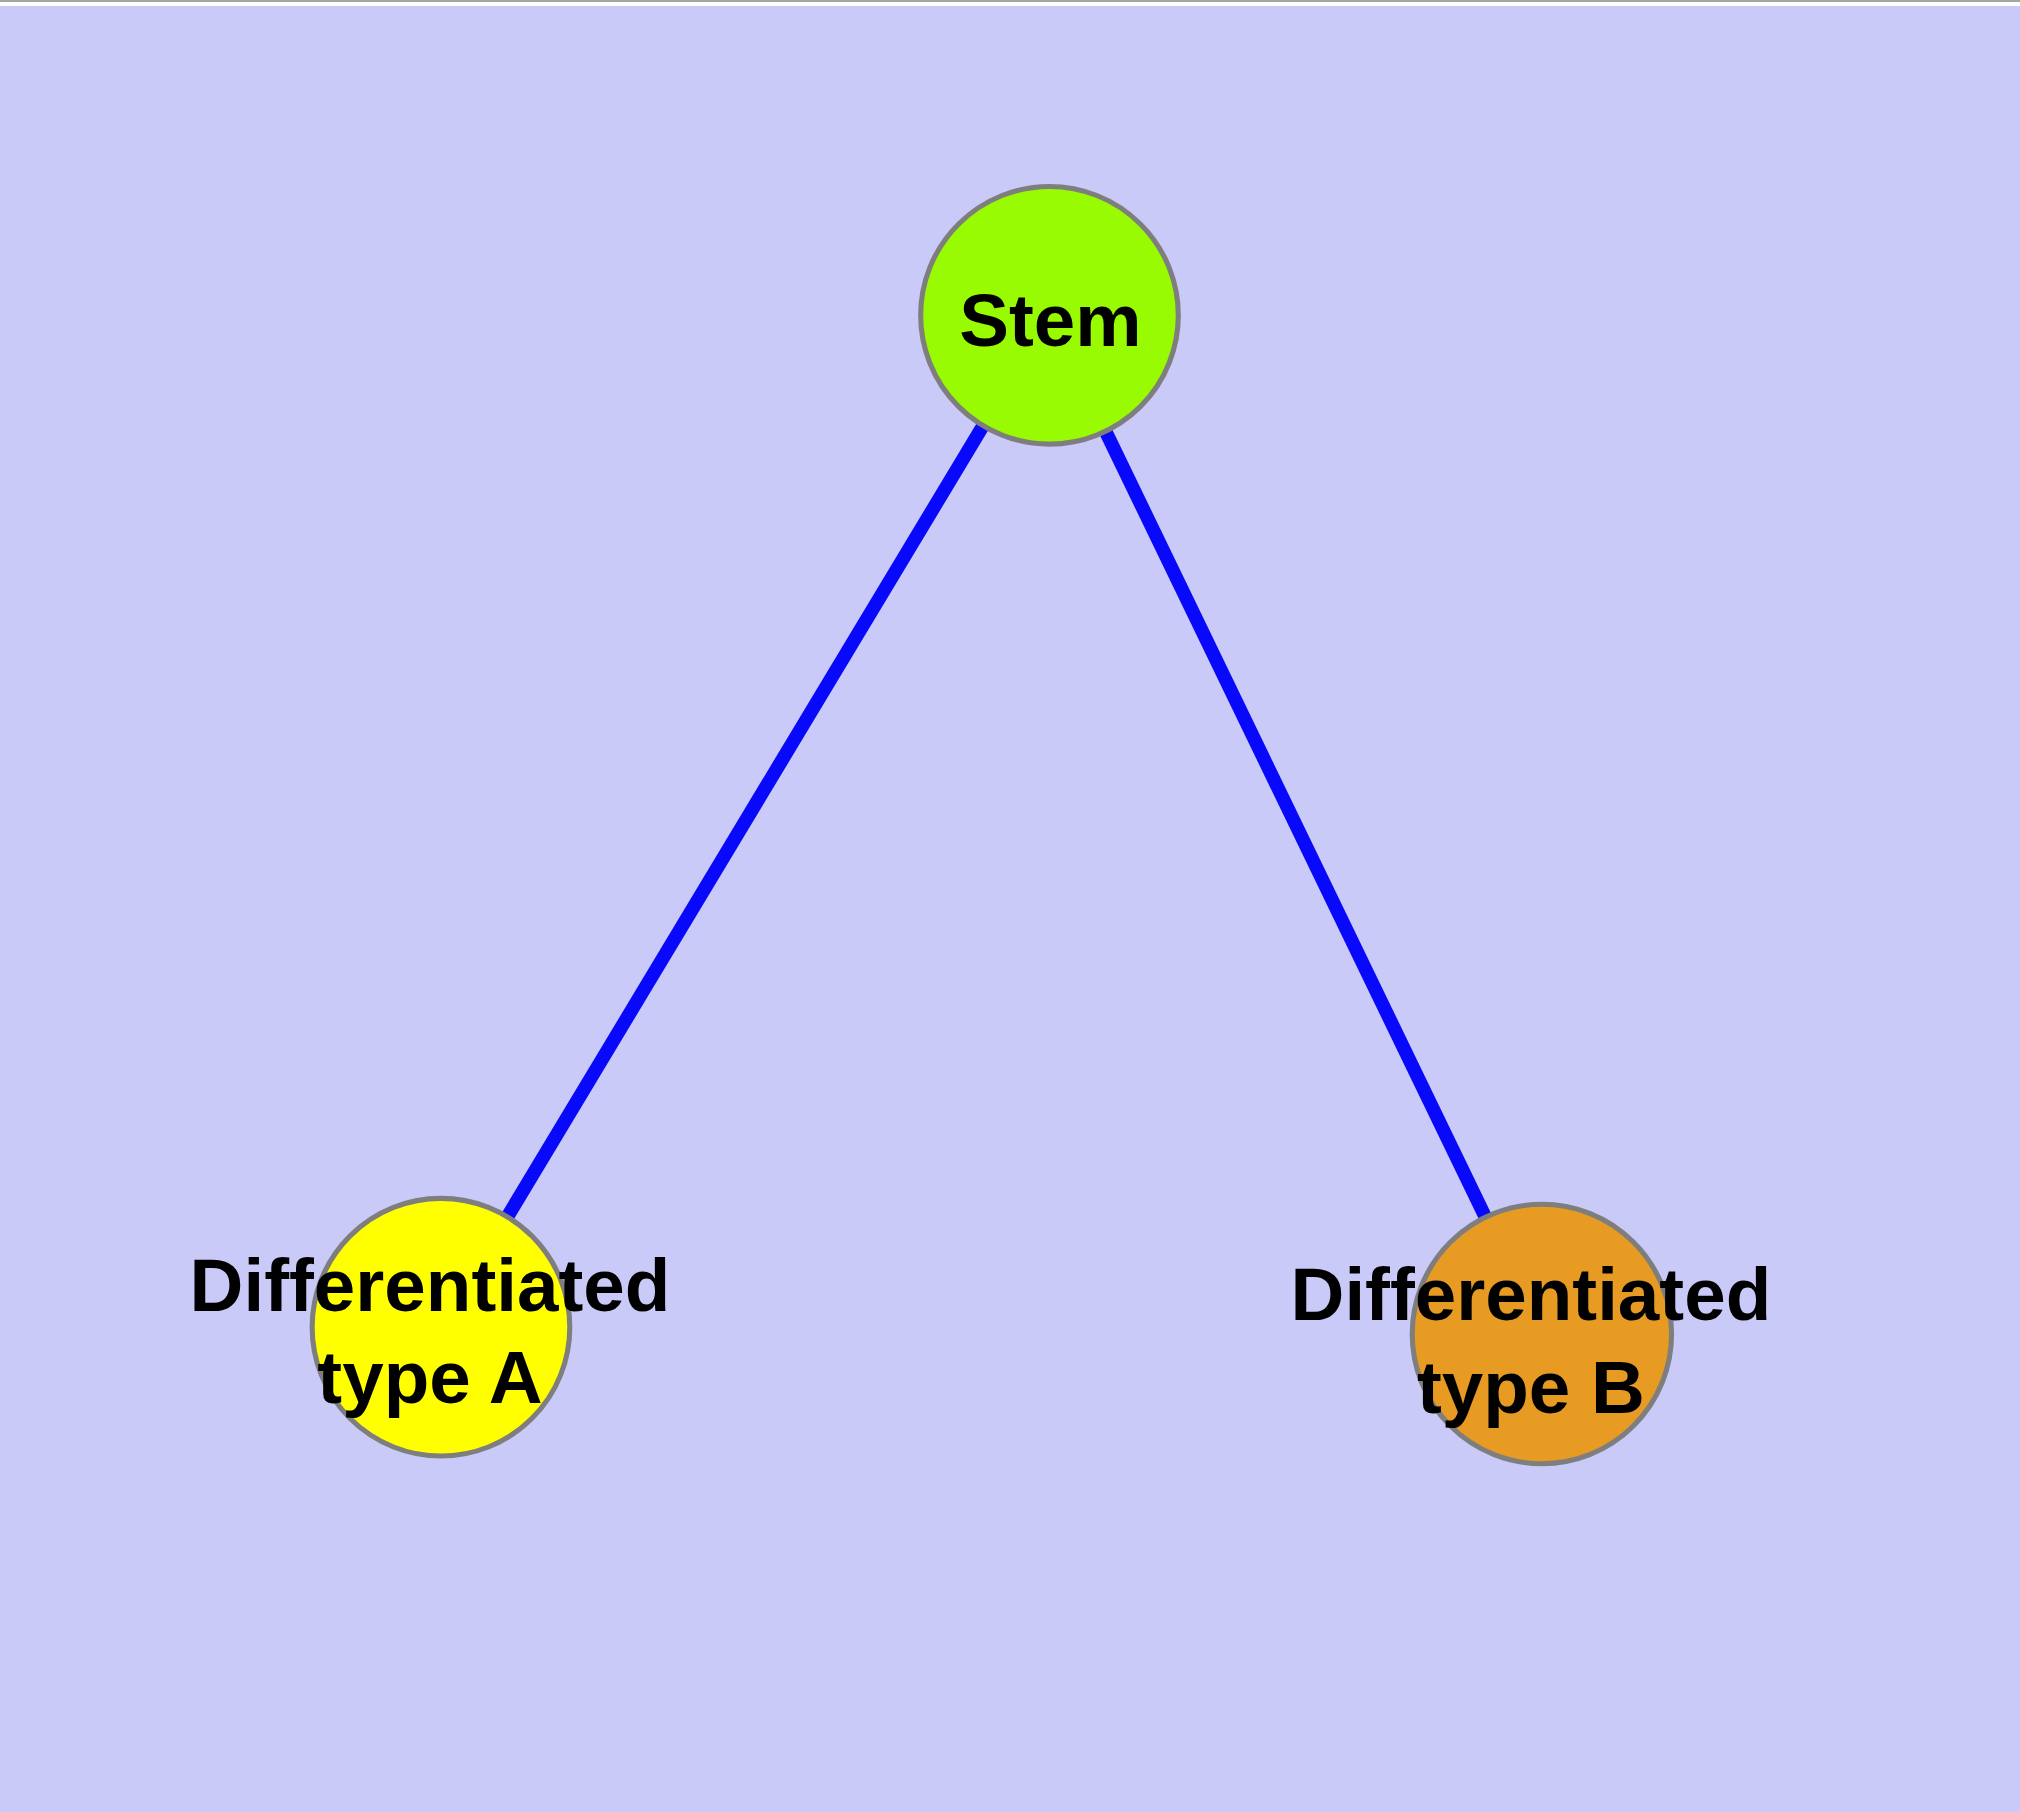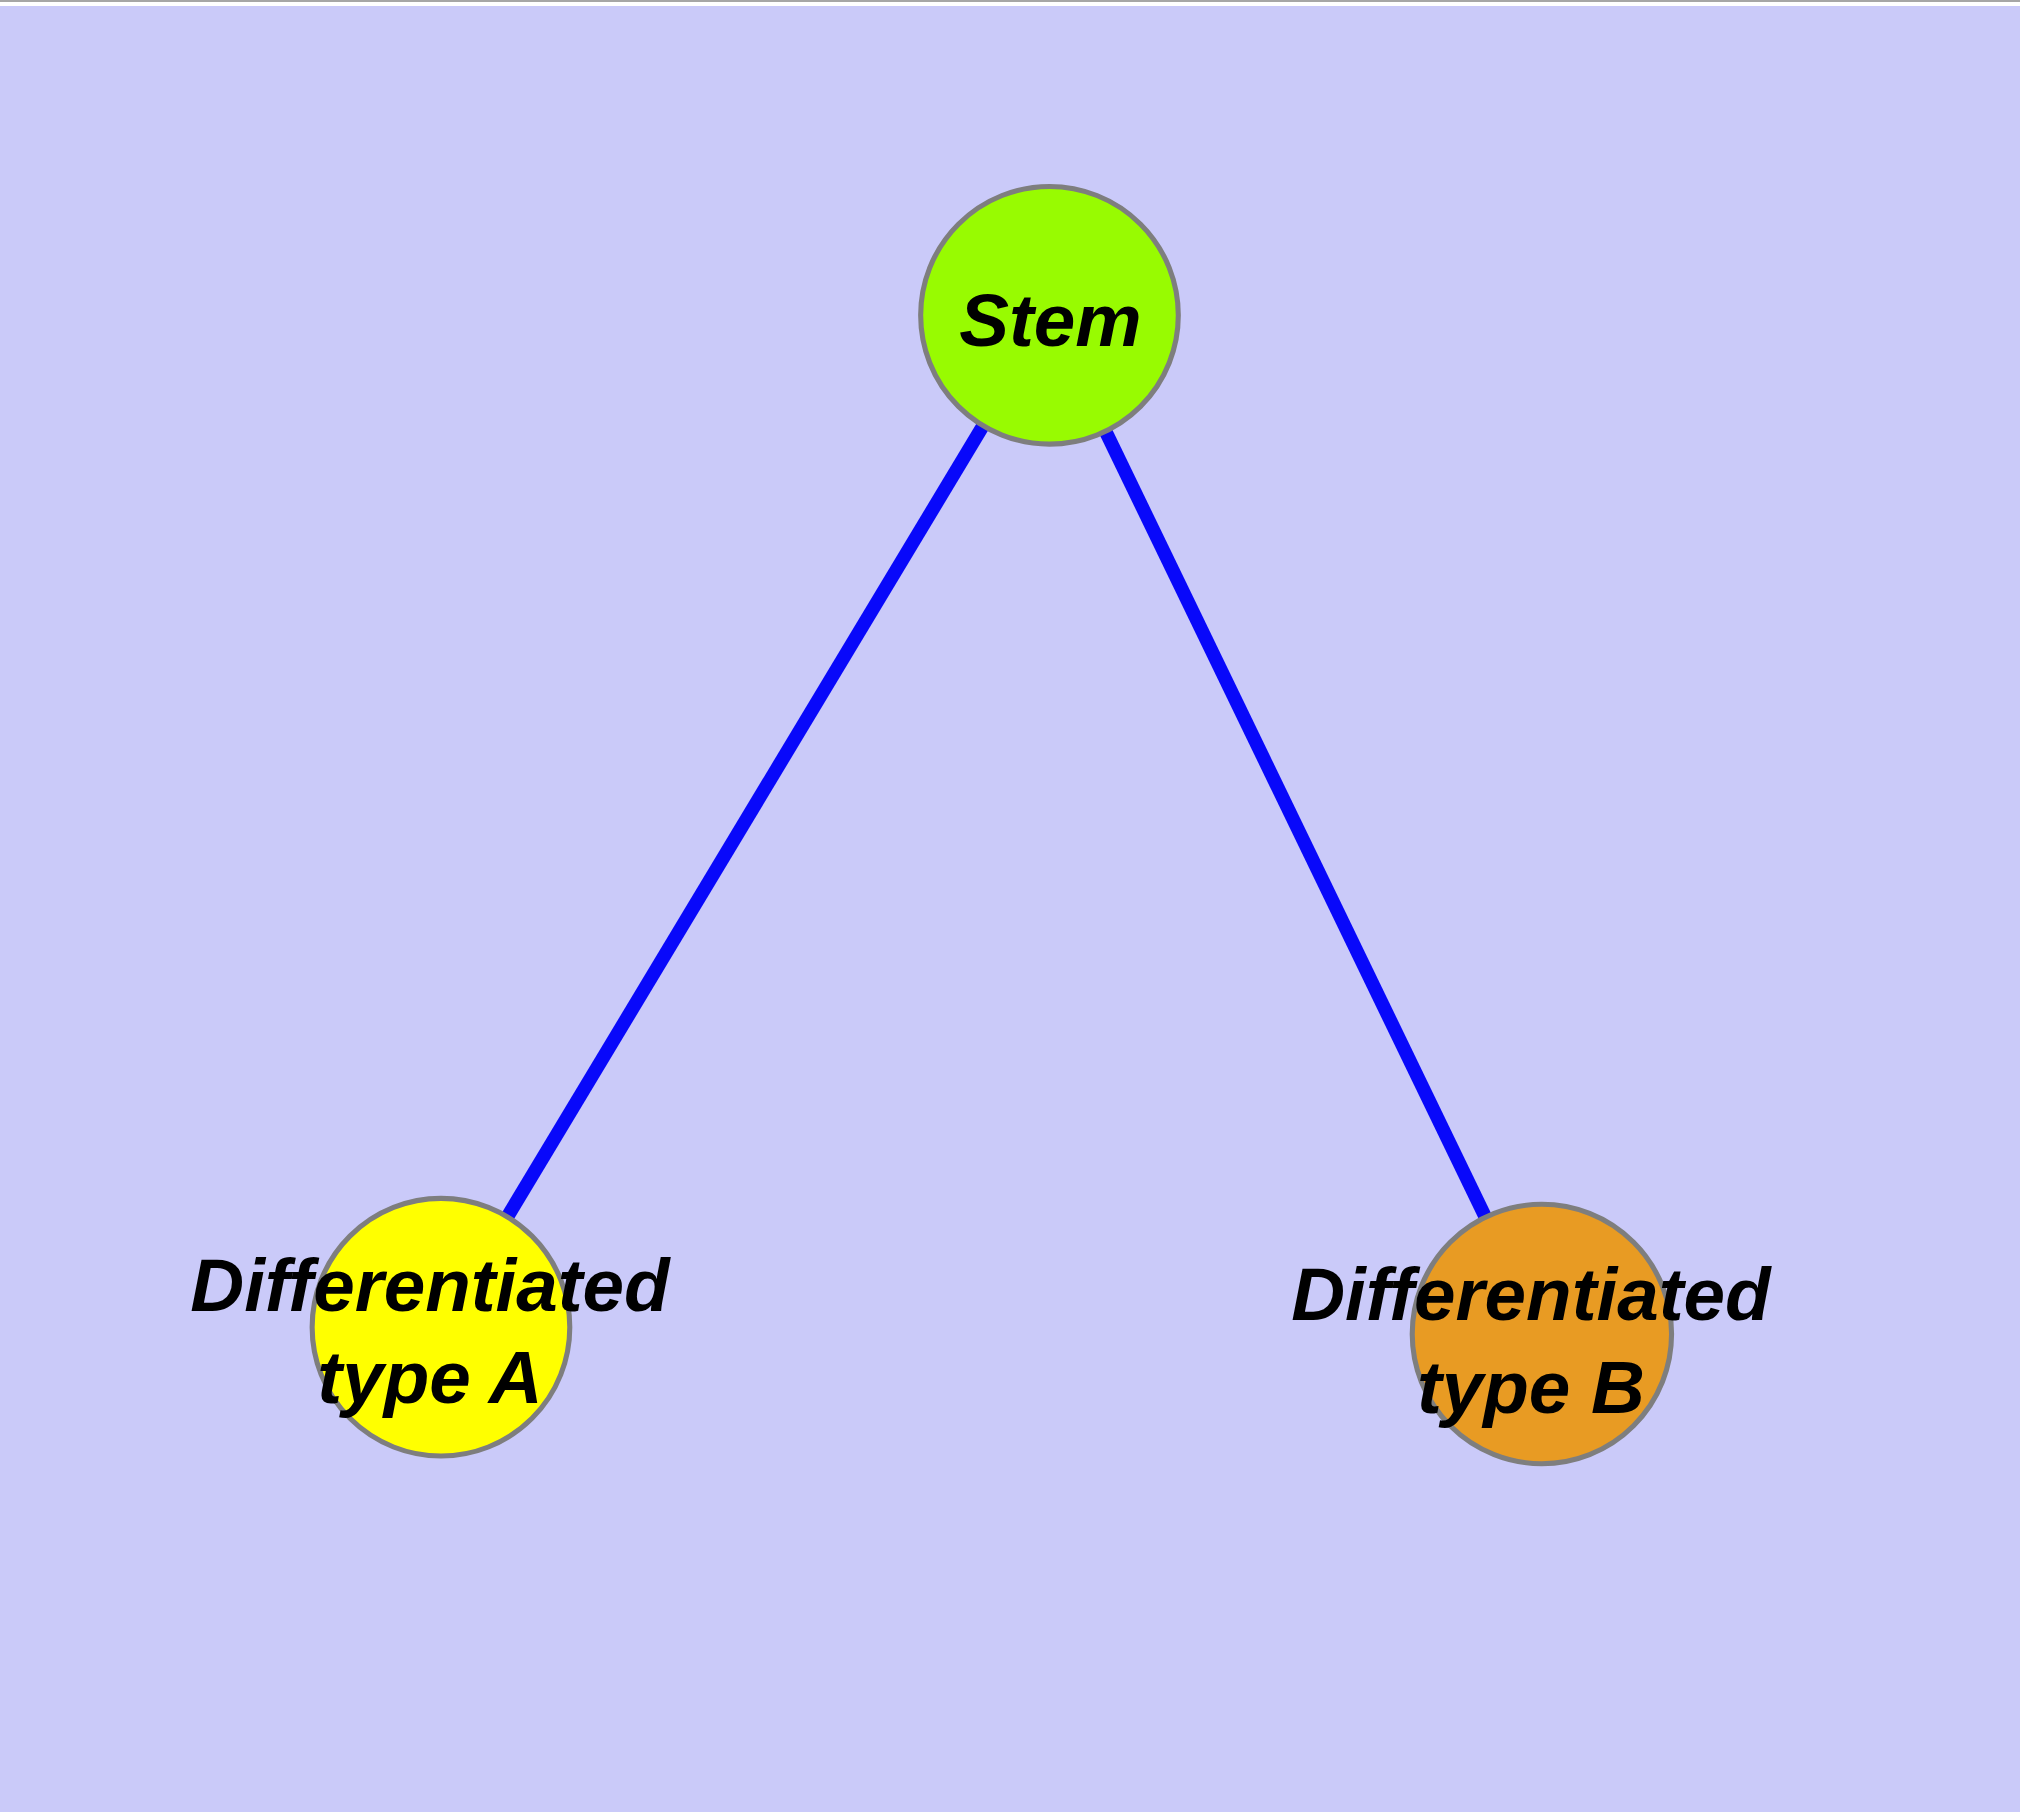--- a/index.html
+++ b/index.html
@@ -6,21 +6,20 @@
     margin: 0;
     padding: 0;
     background: #ffffff;
   }
   .stage {
     position: relative;
     width: 2021px;
     height: 1812px;
     overflow: hidden;
     font-family: "Liberation Sans", "DejaVu Sans", sans-serif;
-    font-style: italic;
   }
   .top-hairline {
     position: absolute;
     top: 0; left: 0; right: 0;
     height: 1.7px;
     z-index: 3;
   }
   .top-margin-strip {
     position: absolute;
     top: 1.7px; left: 0; right: 0;

